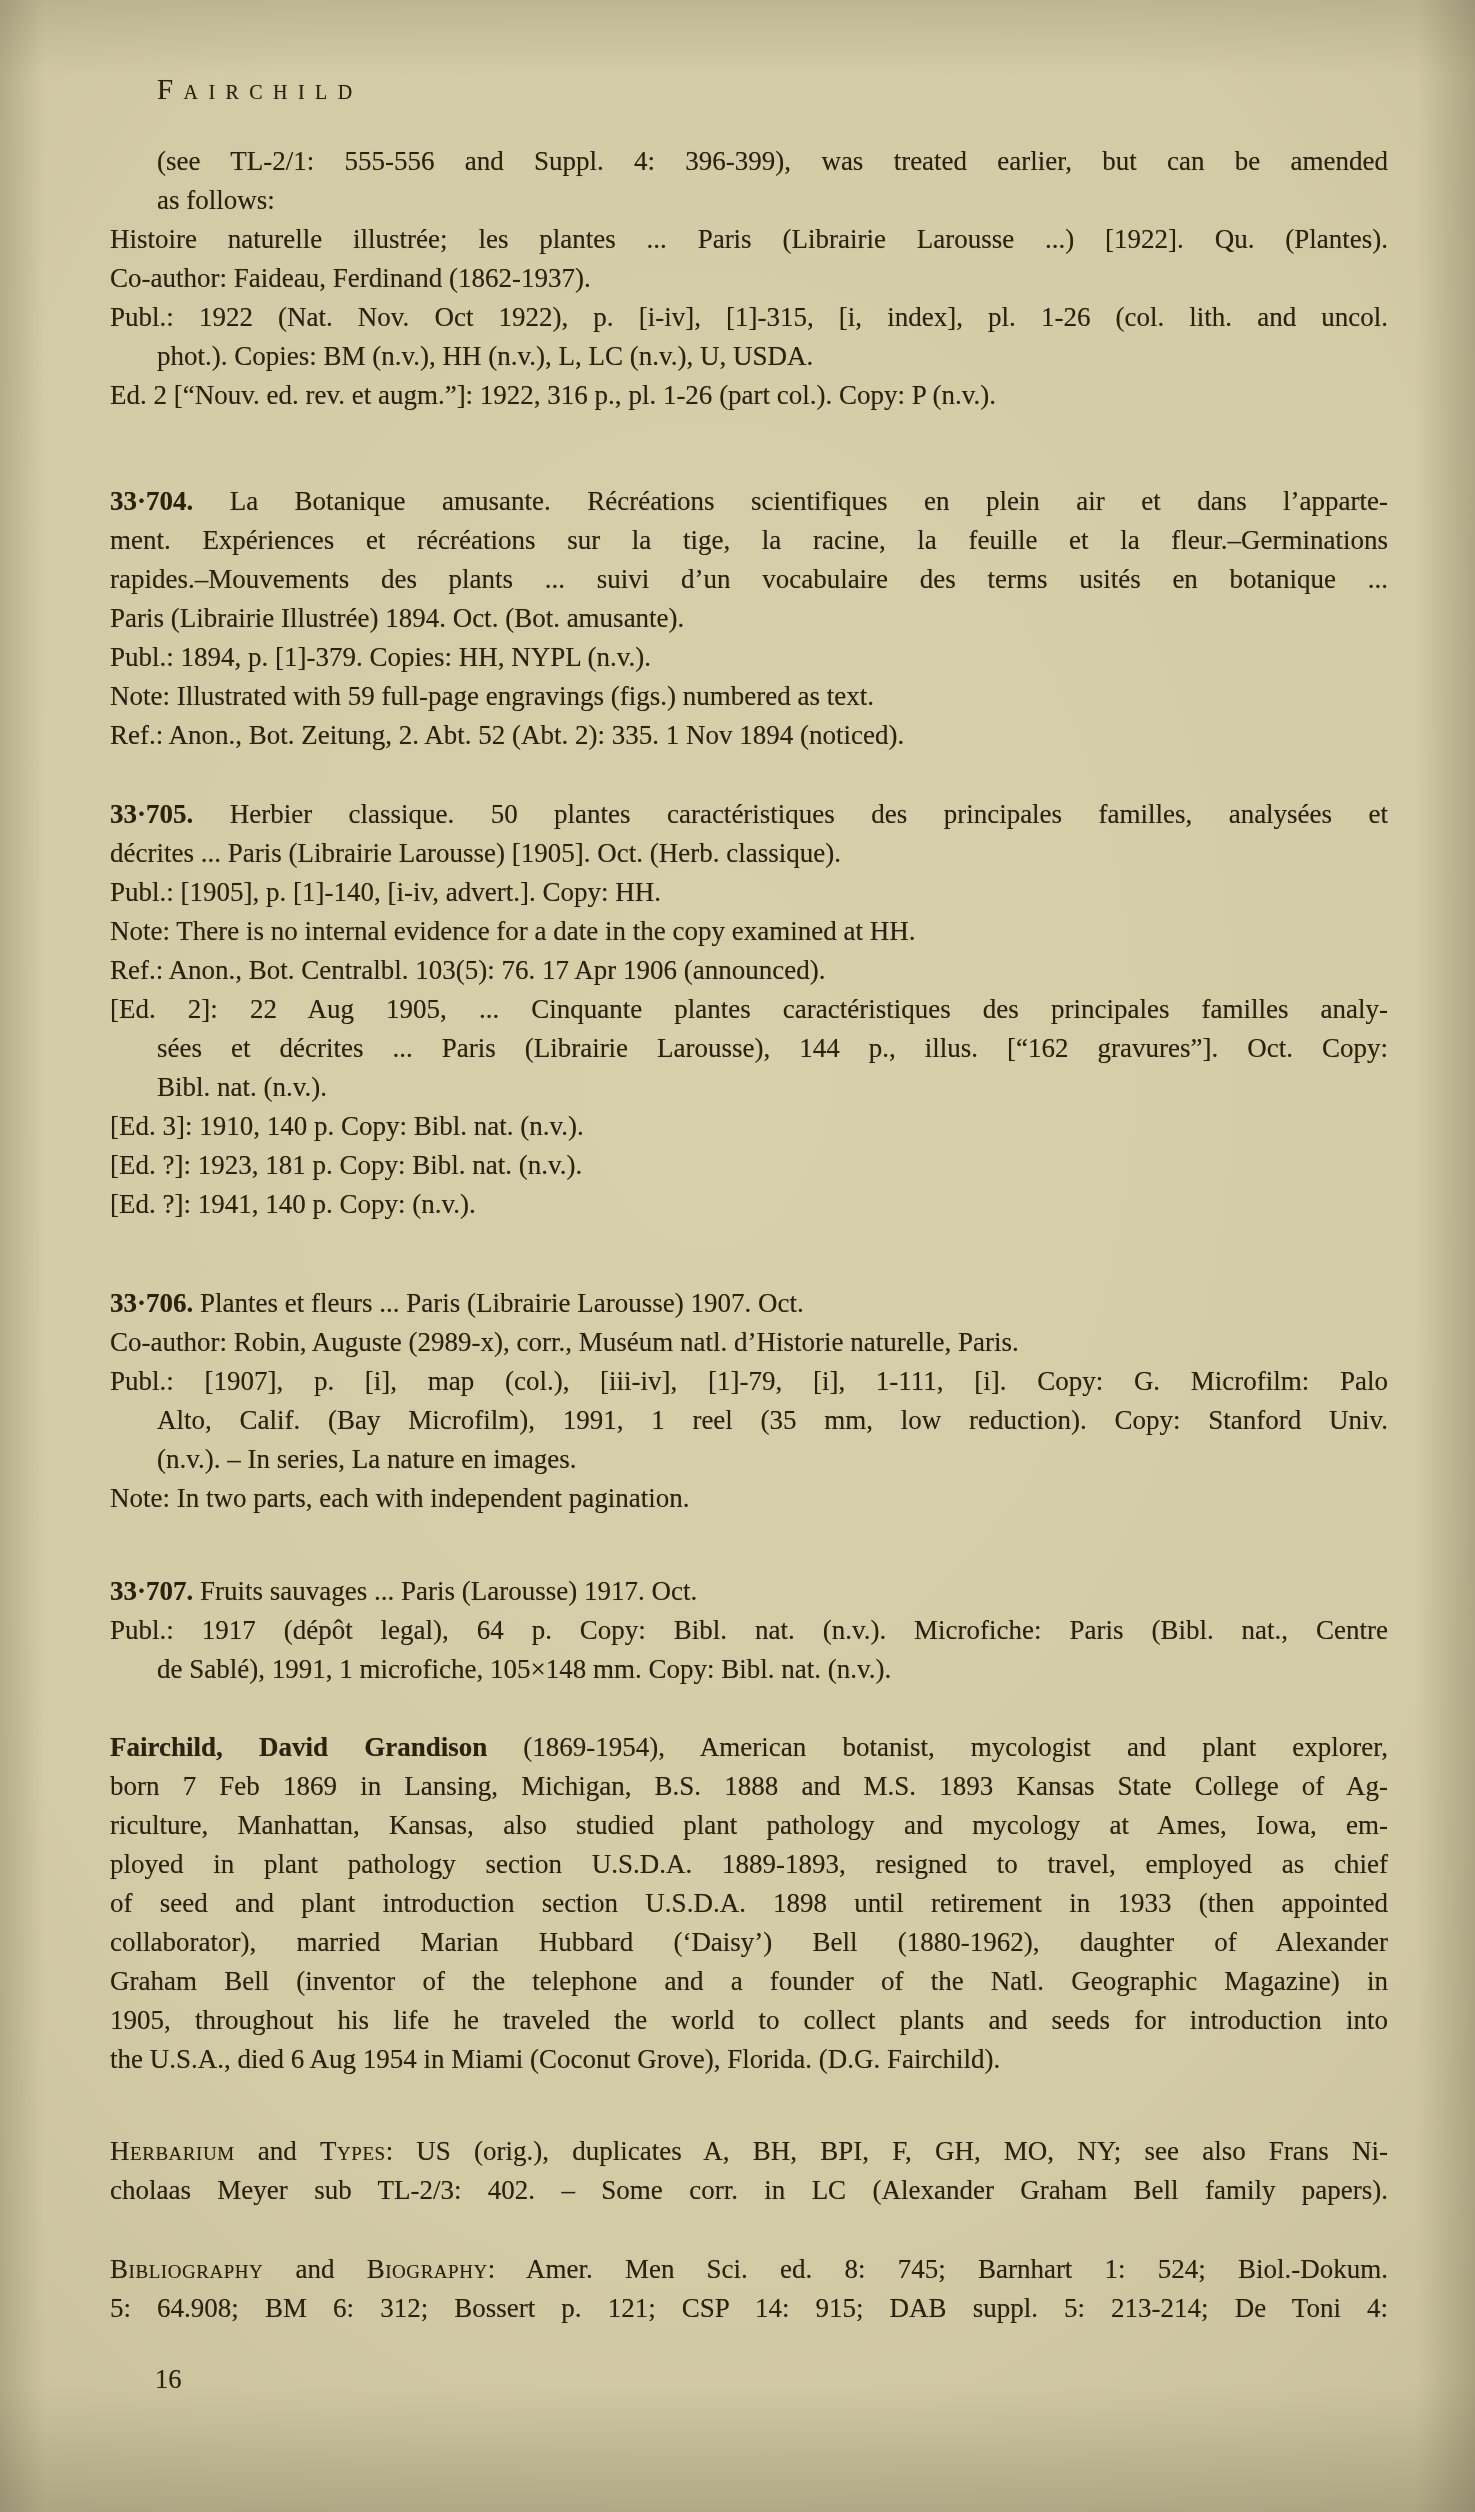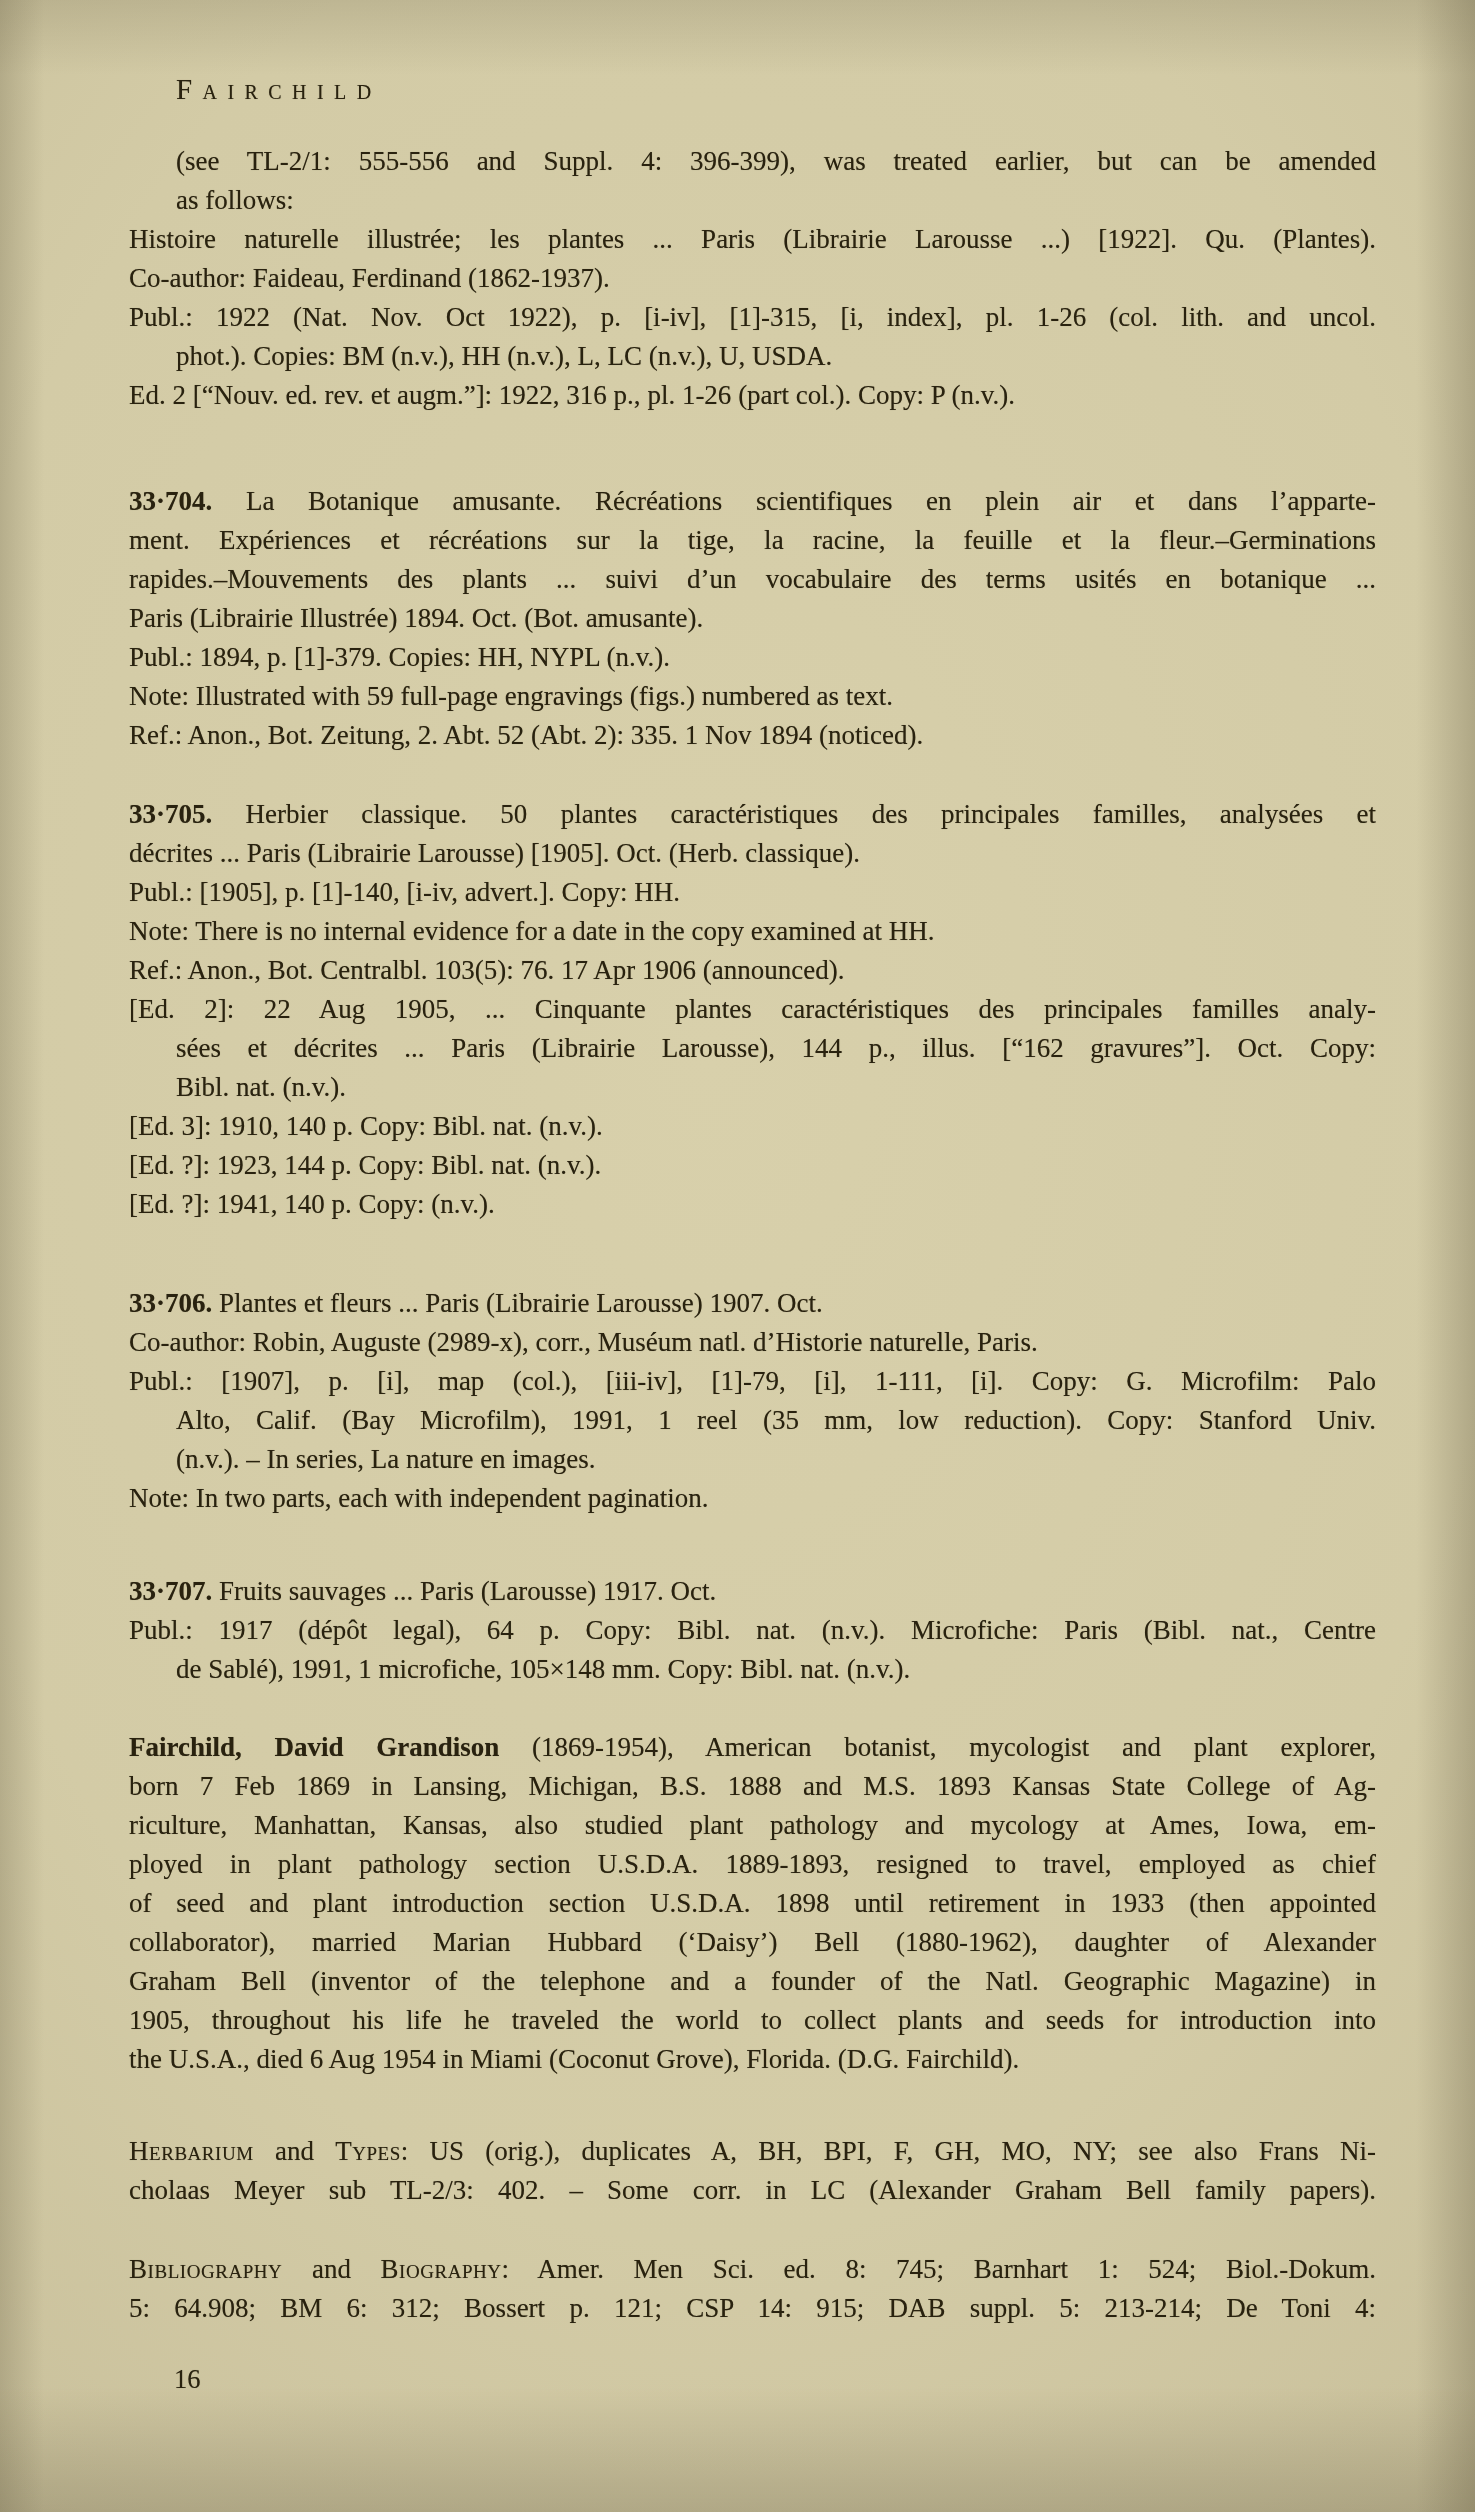--- a/index.html
+++ b/index.html
@@ -9,23 +9,22 @@
     width:1475px;height:2512px;
     overflow:hidden;
     font-family:"Liberation Serif","DejaVu Serif",serif;
     color:#29220f;
     background:
       linear-gradient(to right, rgba(105,97,70,0.28), rgba(105,97,70,0) 3%, rgba(105,97,70,0) 96%, rgba(105,97,70,0.34)),
       linear-gradient(to bottom, rgba(105,97,70,0.20), rgba(105,97,70,0) 3%, rgba(105,97,70,0) 95%, rgba(105,97,70,0.30)),
       radial-gradient(ellipse 120% 105% at 48% 42%, #d8d0ab 0%, #d3cba6 45%, #c8bf9a 72%, #ab8 88%, #a49b78 100%);
   }
   .page-inner{
-    position:absolute;top:0;left:0;right:12px;
+    position:absolute;top:0;left:0;right:0;
     padding:70px 87px 0 110px;
-    margin-left:19px;
   }
   .header{
     font-variant:small-caps;
     font-size:29px;line-height:39px;
     letter-spacing:0.36em;
     padding-left:47px;
     text-shadow:0 0 0.7px rgba(41,34,15,0.45);
   }
   .block{margin-top:0;}
   .block[data-name="continuation-paragraph"]{margin-top:33px;}
@@ -85,21 +84,21 @@
         <div class="block" data-name="entry-33705">
           <div class="line just" data-name="text-line"><span class="bd" data-name="text-segment">33·705.</span><span class="rm" data-name="text-segment"> </span><span class="it" data-name="text-segment">Herbier classique</span><span class="rm" data-name="text-segment">. 50 plantes caractéristiques des principales familles, analysées et</span></div>
           <div class="line" data-name="text-line"><span class="rm" data-name="text-segment">décrites ... Paris (Librairie Larousse) [1905]. Oct. (</span><span class="it" data-name="text-segment">Herb. classique</span><span class="rm" data-name="text-segment">).</span></div>
           <div class="line" data-name="text-line"><span class="it" data-name="text-segment">Publ.</span><span class="rm" data-name="text-segment">: [1905], p. [1]-140, [i-iv, advert.]. </span><span class="it" data-name="text-segment">Copy</span><span class="rm" data-name="text-segment">: HH.</span></div>
           <div class="line" data-name="text-line"><span class="it" data-name="text-segment">Note</span><span class="rm" data-name="text-segment">: There is no internal evidence for a date in the copy examined at HH.</span></div>
           <div class="line" data-name="text-line"><span class="it" data-name="text-segment">Ref.</span><span class="rm" data-name="text-segment">: Anon., Bot. Centralbl. 103(5): 76. 17 Apr 1906 (announced).</span></div>
           <div class="line just" data-name="text-line"><span class="rm" data-name="text-segment">[</span><span class="it" data-name="text-segment">Ed. 2</span><span class="rm" data-name="text-segment">]: 22 Aug 1905, ... Cinquante plantes caractéristiques des principales familles analy-</span></div>
           <div class="line ind just" data-name="text-line"><span class="rm" data-name="text-segment">sées et décrites ... Paris (Librairie Larousse), 144 p., illus. [“162 gravures”]. Oct. </span><span class="it" data-name="text-segment">Copy</span><span class="rm" data-name="text-segment">:</span></div>
           <div class="line ind" data-name="text-line"><span class="rm" data-name="text-segment">Bibl. nat. (n.v.).</span></div>
           <div class="line" data-name="text-line"><span class="rm" data-name="text-segment">[</span><span class="it" data-name="text-segment">Ed. 3</span><span class="rm" data-name="text-segment">]: 1910, 140 p. </span><span class="it" data-name="text-segment">Copy</span><span class="rm" data-name="text-segment">: Bibl. nat. (n.v.).</span></div>
-          <div class="line" data-name="text-line"><span class="rm" data-name="text-segment">[</span><span class="it" data-name="text-segment">Ed. ?</span><span class="rm" data-name="text-segment">]: 1923, 144 p. </span><span class="it" data-name="text-segment">Copy</span><span class="rm" data-name="text-segment">: Bibl. nat. (n.v.).</span></div>
+          <div class="line" data-name="text-line"><span class="rm" data-name="text-segment">[</span><span class="it" data-name="text-segment">Ed. ?</span><span class="rm" data-name="text-segment">]: 1923, 181 p. </span><span class="it" data-name="text-segment">Copy</span><span class="rm" data-name="text-segment">: Bibl. nat. (n.v.).</span></div>
           <div class="line" data-name="text-line"><span class="rm" data-name="text-segment">[</span><span class="it" data-name="text-segment">Ed. ?</span><span class="rm" data-name="text-segment">]: 1941, 140 p. </span><span class="it" data-name="text-segment">Copy</span><span class="rm" data-name="text-segment">: (n.v.).</span></div>
         </div>
         <div class="block" data-name="entry-33706">
           <div class="line" data-name="text-line"><span class="bd" data-name="text-segment">33·706.</span><span class="rm" data-name="text-segment"> </span><span class="it" data-name="text-segment">Plantes</span><span class="rm" data-name="text-segment"> et </span><span class="it" data-name="text-segment">fleurs</span><span class="rm" data-name="text-segment"> ... Paris (Librairie Larousse) 1907. Oct.</span></div>
           <div class="line" data-name="text-line"><span class="it" data-name="text-segment">Co-author</span><span class="rm" data-name="text-segment">: Robin, Auguste (2989-x), corr., Muséum natl. d’Historie naturelle, Paris.</span></div>
           <div class="line just" data-name="text-line"><span class="it" data-name="text-segment">Publ.</span><span class="rm" data-name="text-segment">: [1907], p. [i], map (col.), [iii-iv], [1]-79, [i], 1-111, [i]. </span><span class="it" data-name="text-segment">Copy</span><span class="rm" data-name="text-segment">: G. </span><span class="it" data-name="text-segment">Microfilm</span><span class="rm" data-name="text-segment">: Palo</span></div>
           <div class="line ind just" data-name="text-line"><span class="rm" data-name="text-segment">Alto, Calif. (Bay Microfilm), 1991, 1 reel (35 mm, low reduction). </span><span class="it" data-name="text-segment">Copy</span><span class="rm" data-name="text-segment">: Stanford Univ.</span></div>
           <div class="line ind" data-name="text-line"><span class="rm" data-name="text-segment">(n.v.). – In series, La nature en images.</span></div>
           <div class="line" data-name="text-line"><span class="it" data-name="text-segment">Note</span><span class="rm" data-name="text-segment">: In two parts, each with independent pagination.</span></div>
         </div>

